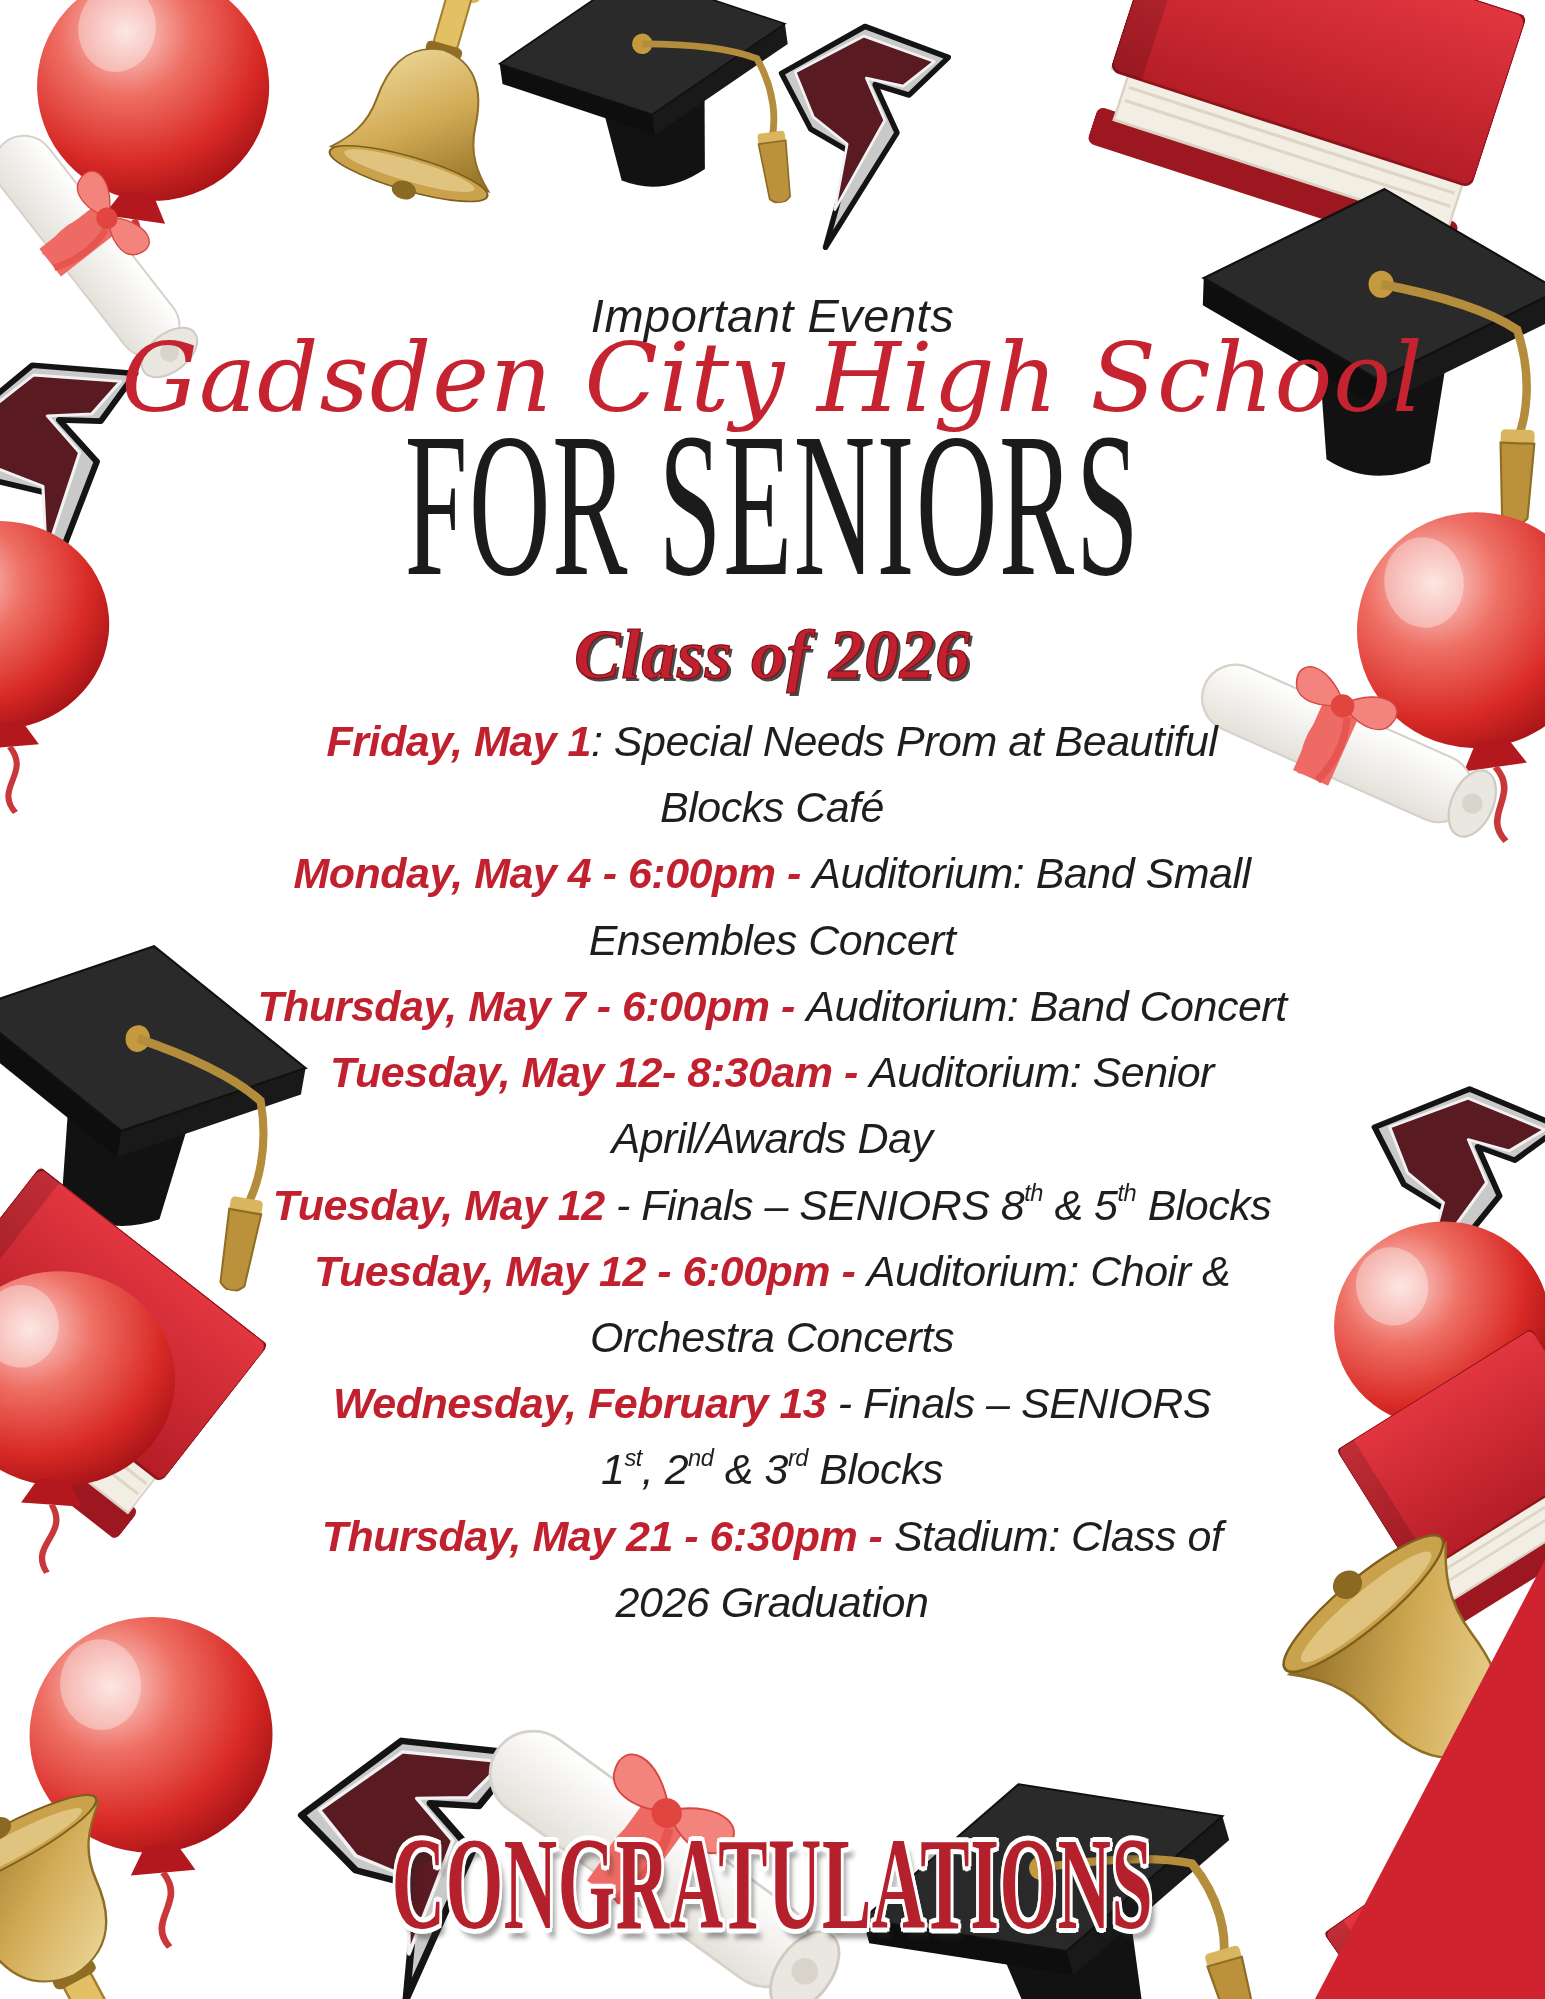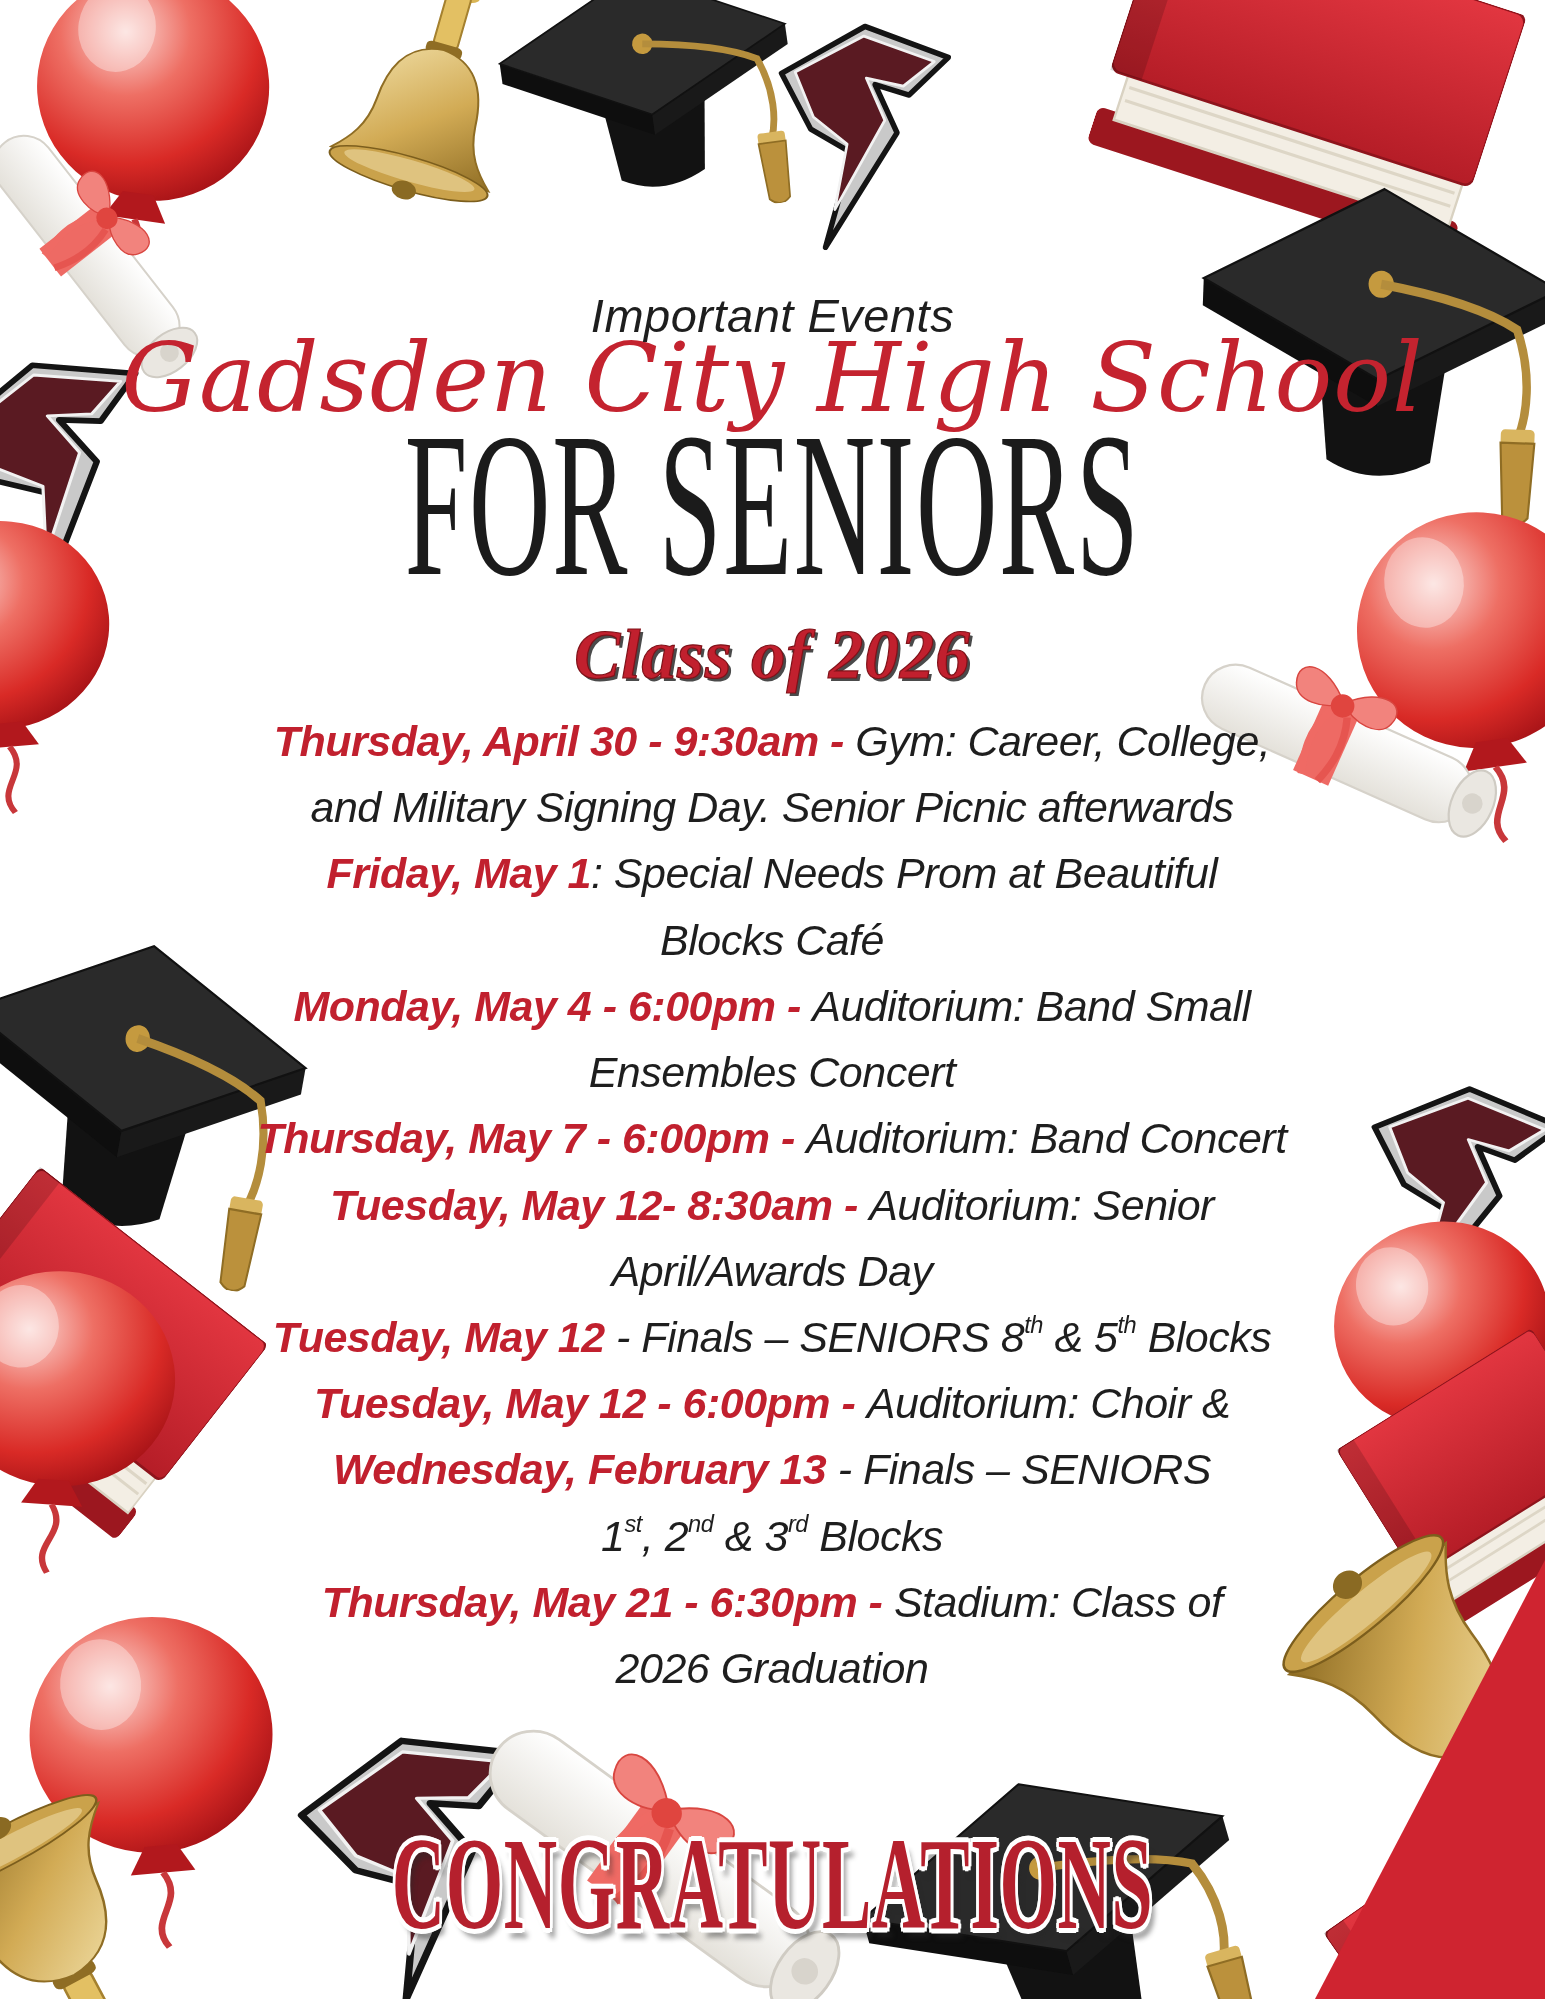--- a/index.html
+++ b/index.html
@@ -212,26 +212,25 @@
   <svg class="deco" style="left:1255px;top:1530px;width:290px;height:469px" viewBox="0 0 290 469" preserveAspectRatio="none">
       <polygon points="290,30 290,469 60,469" fill="#cf2430"></polygon>
     </svg>
 
   <div class="content-layer">
     <div class="txt school">Gadsden City High School</div>
     <div class="txt eyebrow">Important Events</div>
     <div class="txt title">FOR SENIORS</div>
     <div class="txt subtitle">Class of 2026</div>
     <div class="txt events" id="events">
-        <p class="event-line"><span class="seg-red">Thursday, April 30 - 9:30am - </span><span class="seg-blk">Gym: Career, College,</span><br><span class="seg-blk">and Military Signing Day.  Senior Picnic afterwards</span></p>
         <p class="event-line"><span class="seg-red">Friday, May 1</span><span class="seg-blk">: Special Needs Prom at Beautiful</span><br><span class="seg-blk">Blocks Café</span></p>
         <p class="event-line"><span class="seg-red">Monday, May 4 - 6:00pm - </span><span class="seg-blk">Auditorium: Band Small</span><br><span class="seg-blk">Ensembles Concert</span></p>
         <p class="event-line"><span class="seg-red">Thursday, May 7 - 6:00pm - </span><span class="seg-blk">Auditorium: Band Concert</span></p>
         <p class="event-line"><span class="seg-red">Tuesday, May 12- 8:30am - </span><span class="seg-blk">Auditorium: Senior</span><br><span class="seg-blk">April/Awards Day</span></p>
         <p class="event-line"><span class="seg-red">Tuesday, May 12</span><span class="seg-blk"> - Finals – SENIORS 8</span><sup class="seg-sup">th</sup><span class="seg-blk"> &amp; 5</span><sup class="seg-sup">th</sup><span class="seg-blk"> Blocks</span></p>
-        <p class="event-line"><span class="seg-red">Tuesday, May 12 - 6:00pm - </span><span class="seg-blk">Auditorium: Choir &amp;</span><br></p>
+        <p class="event-line"><span class="seg-red">Tuesday, May 12 - 6:00pm - </span><span class="seg-blk">Auditorium: Choir &amp;</span><br><span class="seg-blk">Orchestra Concerts</span></p>
         <p class="event-line"><span class="seg-red">Wednesday, February 13</span><span class="seg-blk"> - Finals – SENIORS</span><br><span class="seg-blk">1</span><sup class="seg-sup">st</sup><span class="seg-blk">, 2</span><sup class="seg-sup">nd</sup><span class="seg-blk"> &amp; 3</span><sup class="seg-sup">rd</sup><span class="seg-blk"> Blocks</span></p>
         <p class="event-line"><span class="seg-red">Thursday, May 21 - 6:30pm - </span><span class="seg-blk">Stadium: Class of</span><br><span class="seg-blk">2026 Graduation</span></p>
       </div>
     <div class="txt congrats">CONGRATULATIONS</div>
   </div>
 
 </div>
 
 </body></html>

